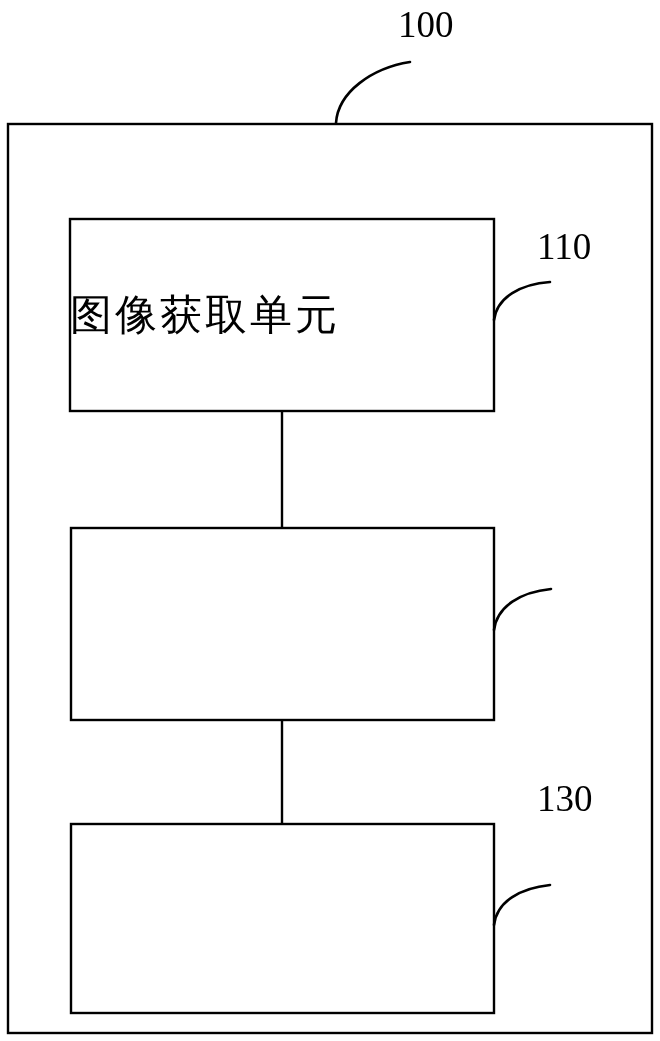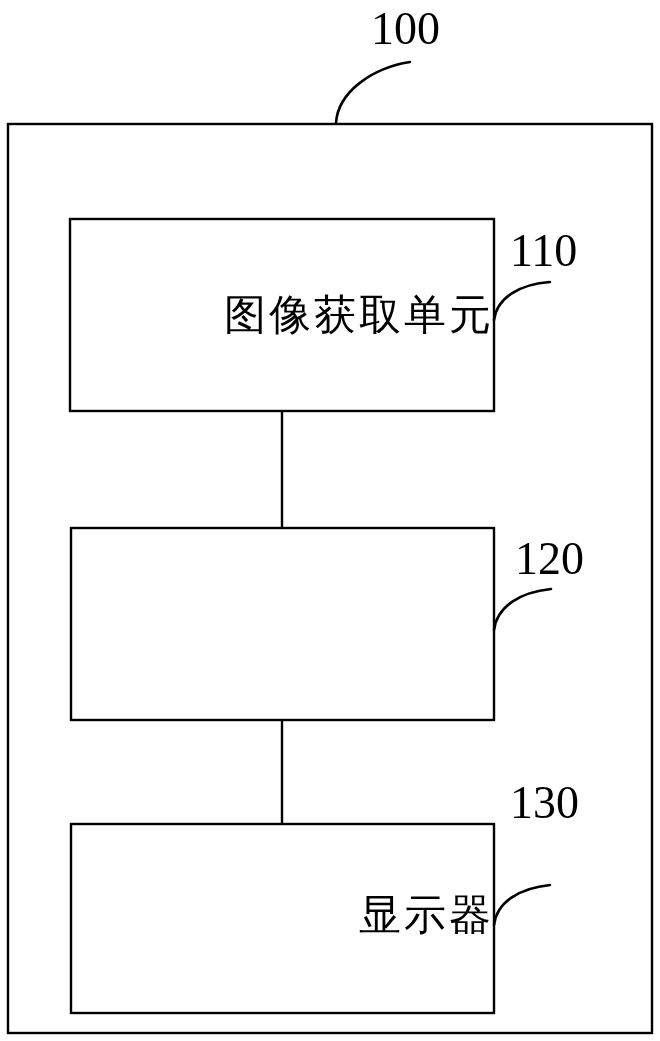--- a/index.html
+++ b/index.html
@@ -18,34 +18,35 @@
   #figure-svg {
     position: absolute;
     left: 0;
     top: 0;
     width: 660px;
     height: 1041px;
   }
   .ref-num {
     position: absolute;
     font-family: "Liberation Serif", "DejaVu Serif", serif;
-    font-size: 46px;
+    font-size: 37px;
     line-height: 1;
     color: #000000;
     white-space: nowrap;
     letter-spacing: 0px;
+    margin-left: 27px;
   }
   .block-label {
     position: absolute;
     font-family: "DejaVu Serif", "Liberation Serif", serif;
     font-size: 42px;
     line-height: 1;
     color: #000000;
     white-space: nowrap;
-    text-align: right;
+    text-align: left;
     letter-spacing: 3px;
   }
   #ref-100 { left: 371px; top: 6px; }
   #ref-110 { left: 510px; top: 228px; }
   #ref-120 { left: 515px; top: 536px; }
   #ref-130 { left: 510px; top: 780px; }
   #label-110 { left: 70px; top: 294px; width: 424px; }
   #label-120 { left: 71px; top: 598px; width: 423px; }
   #label-130 { left: 71px; top: 894px; width: 423px; }
 </style>
@@ -71,22 +72,20 @@
     <line x1="282" y1="720" x2="282" y2="824" stroke="#000000" stroke-width="2.4"></line>
 
     <rect x="71" y="824" width="423" height="189" fill="none" stroke="#000000" stroke-width="2.4"></rect>
     <path d="M 494 925 C 497 901 521 888 550 885" fill="none" stroke="#000000" stroke-width="2.6" stroke-linecap="round"></path>
   </svg>
 
   <div class="ref-num" id="ref-100">100</div>
 
   <div class="ref-num" id="ref-110">110</div>
 
-  <div class="ref-num" id="ref-120">120</div>
 
   <div class="ref-num" id="ref-130">130</div>
 
   <div class="block-label" id="label-110">图像获取单元</div>
 
 
-  <div class="block-label" id="label-130">显示器</div>
 
 </div>
 
 </body></html>

